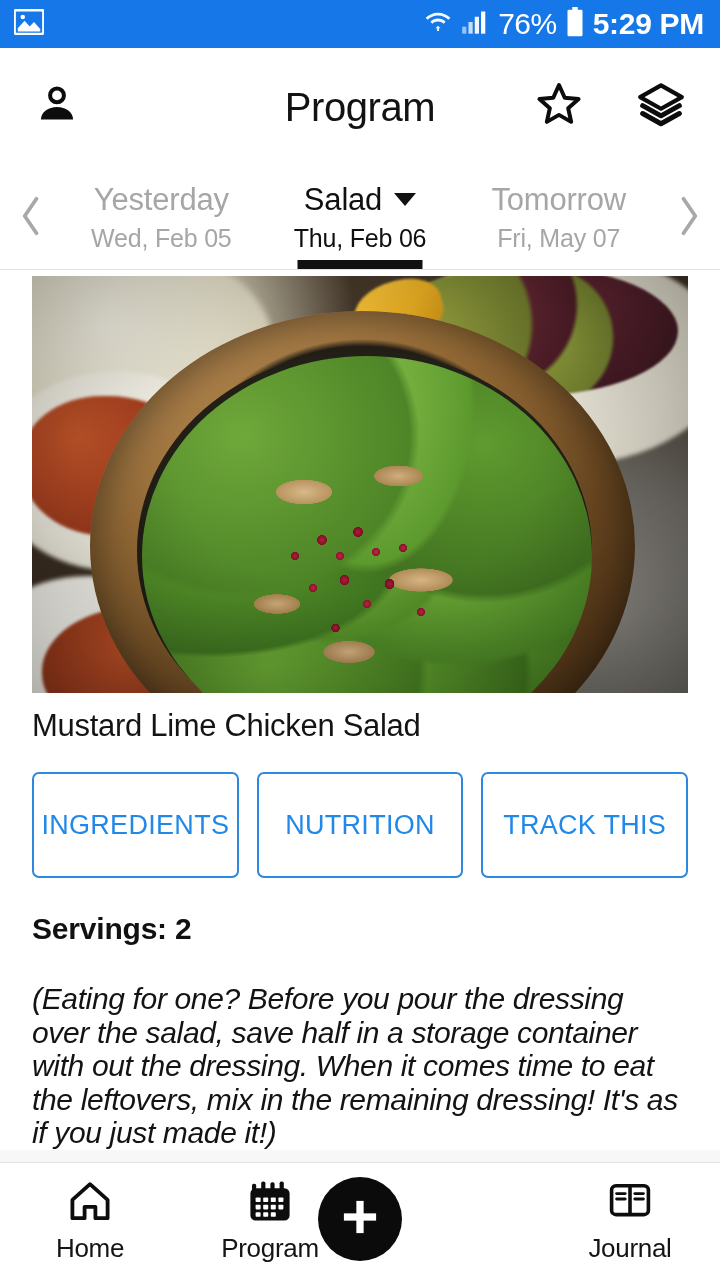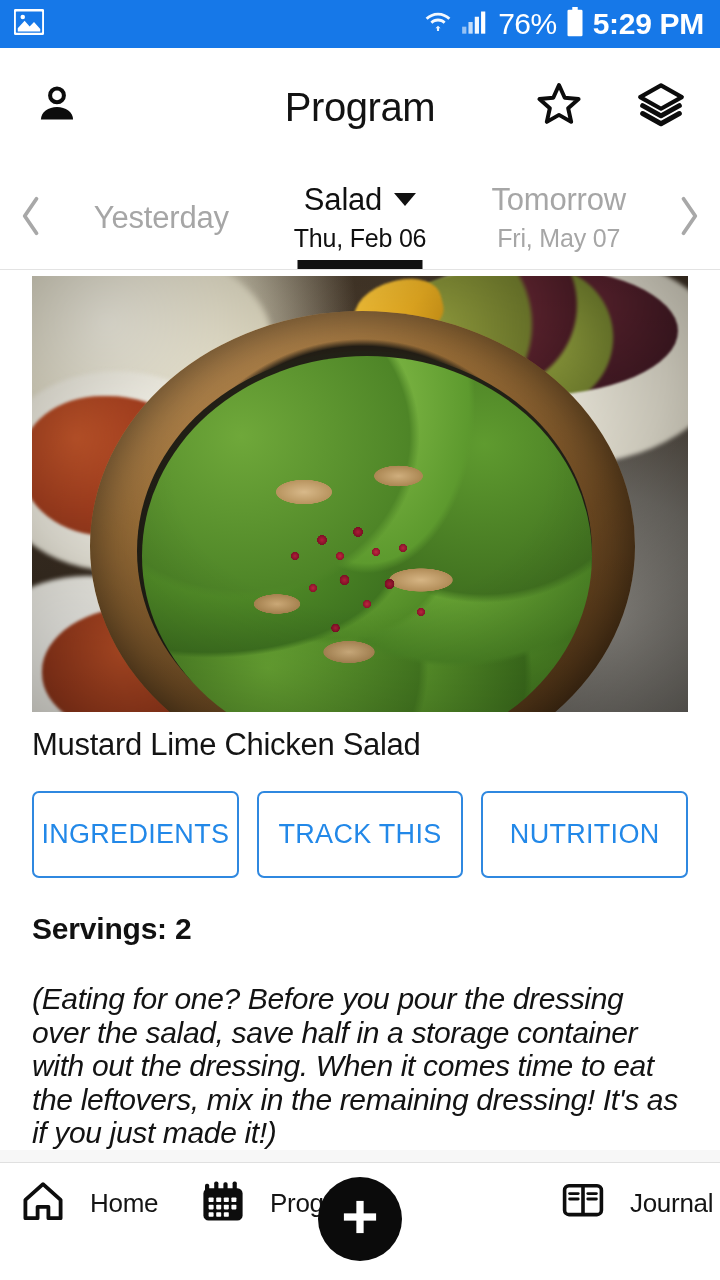--- a/index.html
+++ b/index.html
@@ -241,21 +241,21 @@
     font-size: 31px; color: #141414; line-height: 1.2;
     letter-spacing: -0.3px;
   }
 
   .actions {
     margin: 28px 32px 0 32px;
     display: flex; justify-content: space-between; gap: 18px;
   }
   .action-btn {
     flex: 1 1 0;
-    height: 87px;
+    height: 106px;
     border: 2px solid #2f88e0;
     border-radius: 7px;
     background: #ffffff;
     color: #2288e8;
     font-size: 27px;
     letter-spacing: 0.3px;
     display: flex; align-items: center; justify-content: center;
   }
 
   .servings {
@@ -276,21 +276,21 @@
     border-top: 1px solid #e0e0e0;
     position: relative;
   }
   .bottomnav {
     height: 100%;
     display: flex; align-items: flex-start; justify-content: space-around;
     padding-top: 14px;
   }
   .nav-item {
     width: 144px;
-    display: flex; flex-direction: row; align-items: center; gap: 22px;
+    display: flex; flex-direction: column; align-items: center; gap: 6px;
   }
   .nav-label {
     font-size: 26px; color: #141414; letter-spacing: -0.3px; line-height: 1;
   }
   .nav-item.fab-slot { visibility: hidden; }
   .fab {
     position: absolute;
     left: 50%; transform: translateX(-50%);
     top: 14px;
     width: 84px; height: 84px; border-radius: 50%;
@@ -380,20 +380,21 @@
           <path d="M11.5 3L4 14l7.5 11" fill="none" stroke="#a8a8a8" stroke-width="2.4" stroke-linecap="round" stroke-linejoin="round"></path>
         </svg>
       </span>
     </div>
 
     <div class="date-tabs">
       <div class="date-tab">
         <div class="dt-main">
           <span>Yesterday</span>
         </div>
+        <div class="dt-sub">Wed, Feb 05</div>
 
       </div>
 
       <div class="date-tab active">
         <div class="dt-main">
           <span>Salad</span>
           <span class="caret"></span>
         </div>
         <div class="dt-sub">Thu, Feb 06</div>
         <div class="dt-underline"></div>
@@ -435,22 +436,22 @@
         <div class="ph-chicken"></div>
         <div class="ph-pom"></div>
       </div>
       <div class="ph-vignette"></div>
     </div>
 
     <div class="recipe-title">Mustard Lime Chicken Salad</div>
 
     <div class="actions">
       <div class="action-btn">INGREDIENTS</div>
+      <div class="action-btn">NUTRITION</div>
       <div class="action-btn">TRACK THIS</div>
-      <div class="action-btn">NUTRITION</div>
     </div>
 
     <div class="servings">Servings: 2</div>
 
     <div class="note">(Eating for one? Before you pour the dressing over the salad, save half in a storage container with out the dressing. When it comes time to eat the leftovers, mix in the remaining dressing! It's as if you just made it!)</div>
 
     <div style="flex:1 1 auto"></div>
     <div class="pre-nav-gap"></div>
   </div>
 

